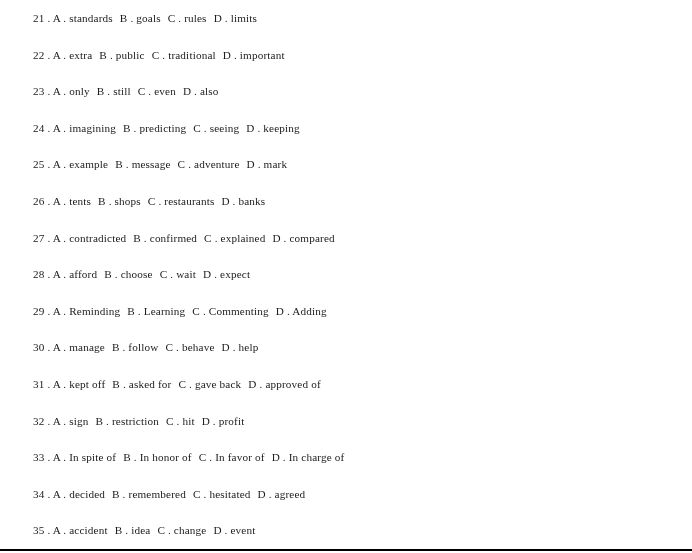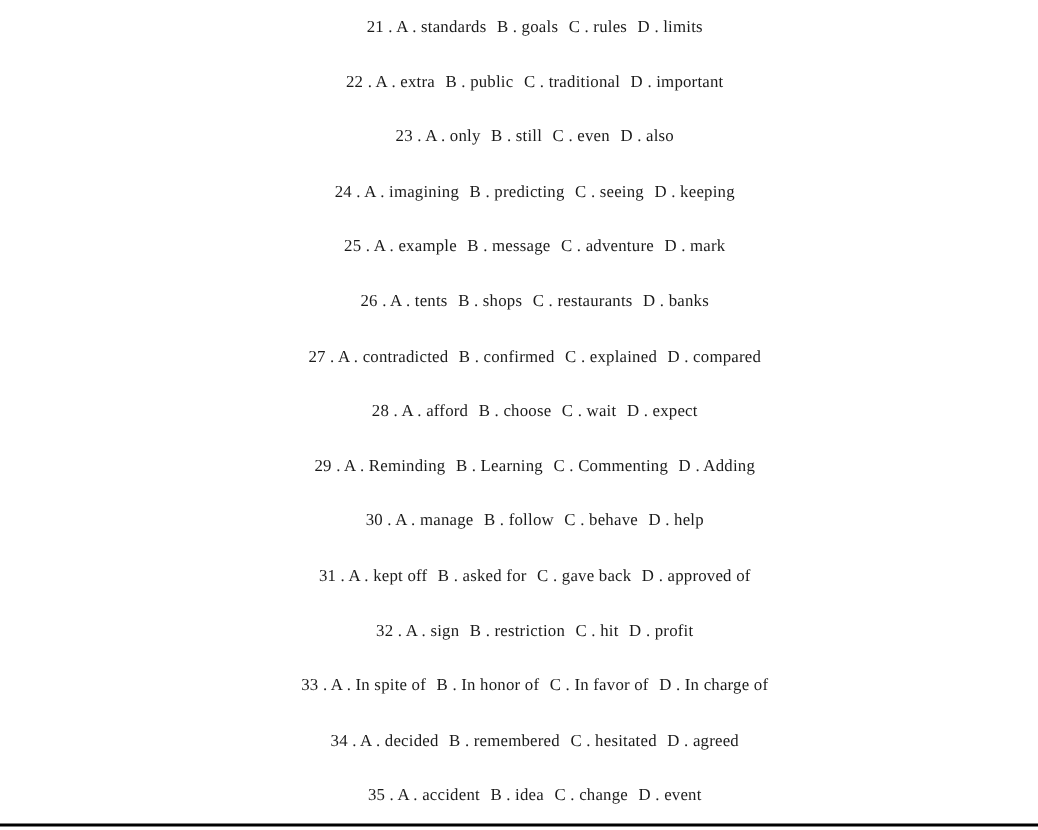--- a/index.html
+++ b/index.html
@@ -17,21 +17,20 @@
     -webkit-font-smoothing: antialiased;
   }
 
   #exam-sheet {
     position: absolute;
     left: 0;
     top: 0;
     width: 680px;
     height: 553px;
     box-sizing: border-box;
-    text-align: center;
   }
 
   #question-list {
     position: absolute;
     left: 33px;
     top: 0px;
     right: 0;
   }
 
   .question-row {

